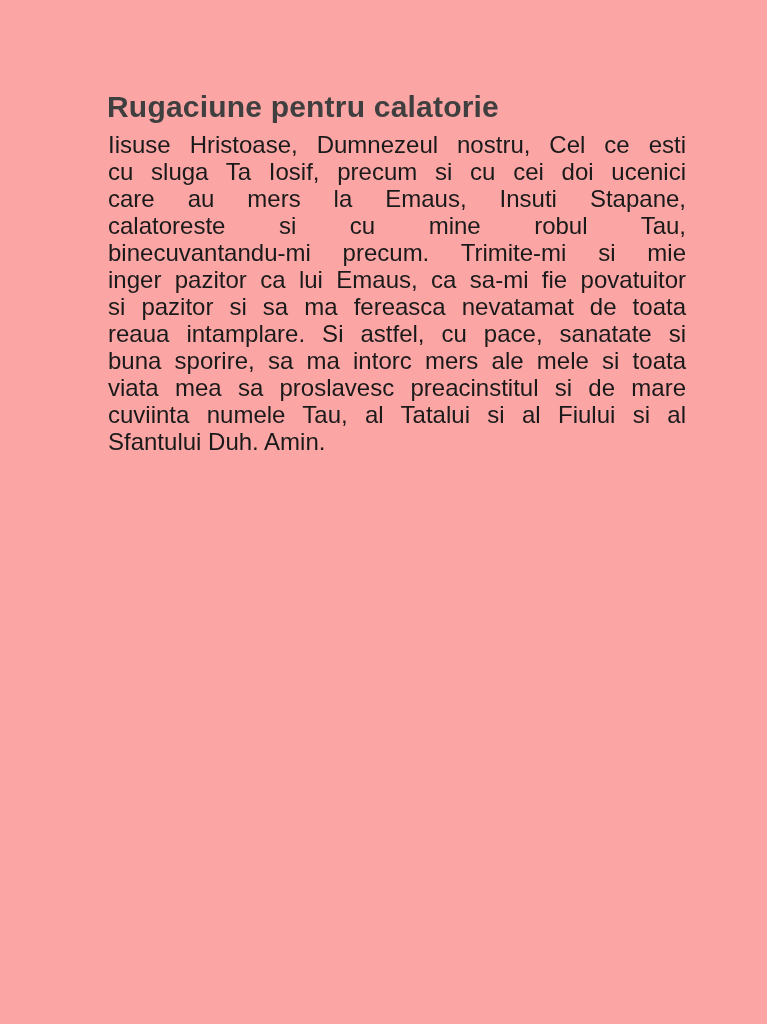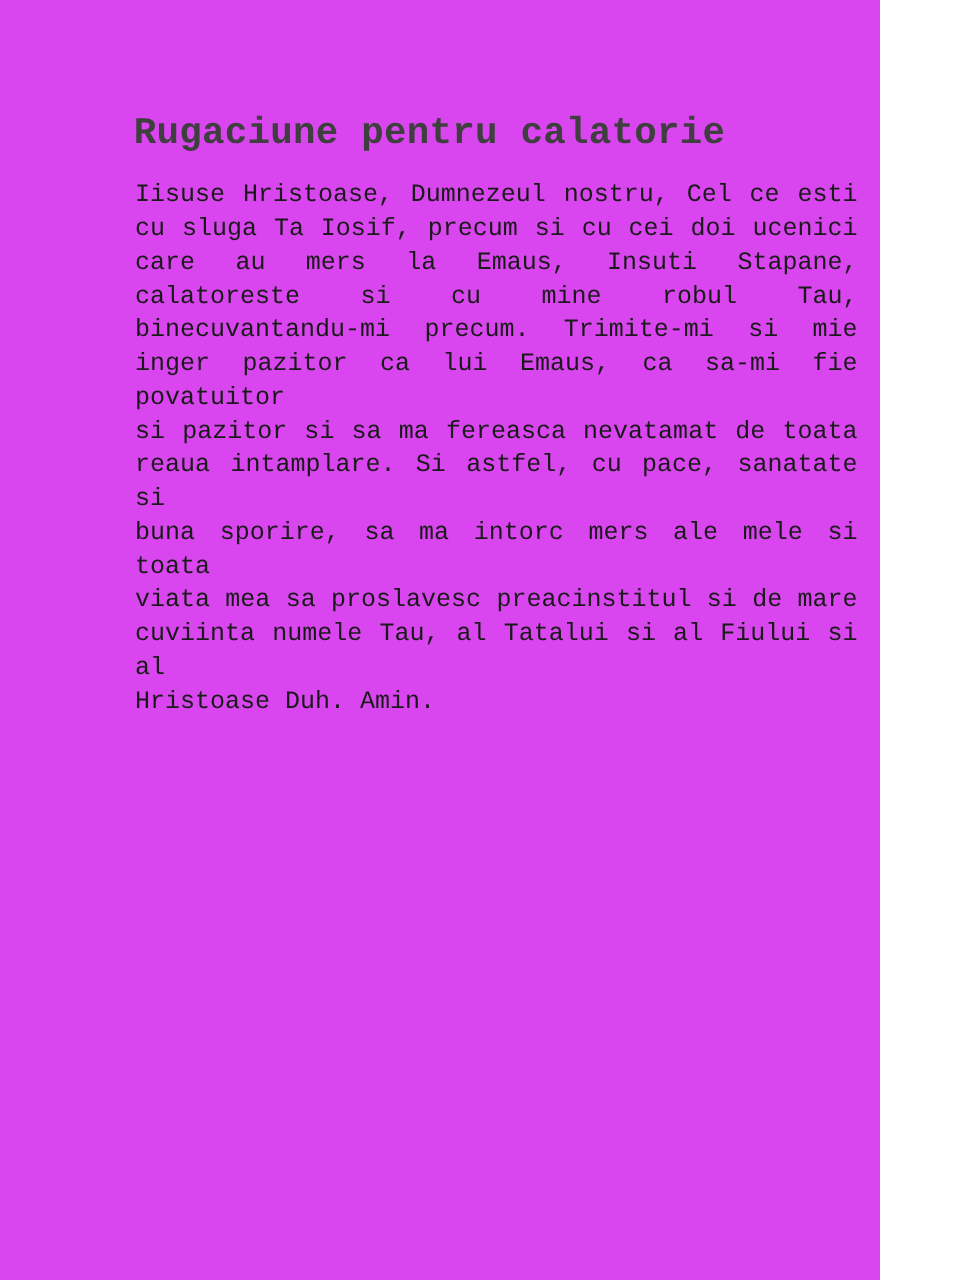--- a/index.html
+++ b/index.html
@@ -2,44 +2,44 @@
 <html><head>
 <meta charset="utf-8">
 <style>
   html, body {
     margin: 0;
     padding: 0;
     background: #ffffff;
   }
   .page {
     position: relative;
-    width: 704px;
+    width: 767px;
     height: 1024px;
-    background: #d946ef;
+    background: #fca5a5;
     overflow: hidden;
-    font-family: Liberation Mono, monospace;
+    font-family: Liberation Sans, sans-serif;
   }
   .doc-title {
     position: absolute;
     left: 107px;
     top: 90px;
     margin: 0;
     font-size: 30px;
     font-weight: bold;
     color: #3f3f3f;
     letter-spacing: 0.2px;
     white-space: nowrap;
   }
   .text-block {
     position: absolute;
     left: 108px;
-    top: 143px;
+    top: 131px;
     width: 578px;
     color: #1a1a1a;
-    font-size: 20px;
+    font-size: 24px;
     line-height: 27px;
   }
   .line {
     text-align: justify;
     text-align-last: justify;
   }
   .line.last {
     text-align: justify;
     text-align-last: left;
   }
@@ -55,15 +55,15 @@
     <div class="line">cu sluga Ta Iosif, precum si cu cei doi ucenici</div>
     <div class="line">care au mers la Emaus, Insuti Stapane,</div>
     <div class="line">calatoreste si cu mine robul Tau,</div>
     <div class="line">binecuvantandu-mi precum. Trimite-mi si mie</div>
     <div class="line">inger pazitor ca lui Emaus, ca sa-mi fie povatuitor</div>
     <div class="line">si pazitor si sa ma fereasca nevatamat de toata</div>
     <div class="line">reaua intamplare. Si astfel, cu pace, sanatate si</div>
     <div class="line">buna sporire, sa ma intorc mers ale mele si toata</div>
     <div class="line">viata mea sa proslavesc preacinstitul si de mare</div>
     <div class="line">cuviinta numele Tau, al Tatalui si al Fiului si al</div>
-    <div class="line last">Hristoase Duh. Amin.</div>
+    <div class="line last">Sfantului Duh. Amin.</div>
   </div>
 </div>
 
 </body></html>

